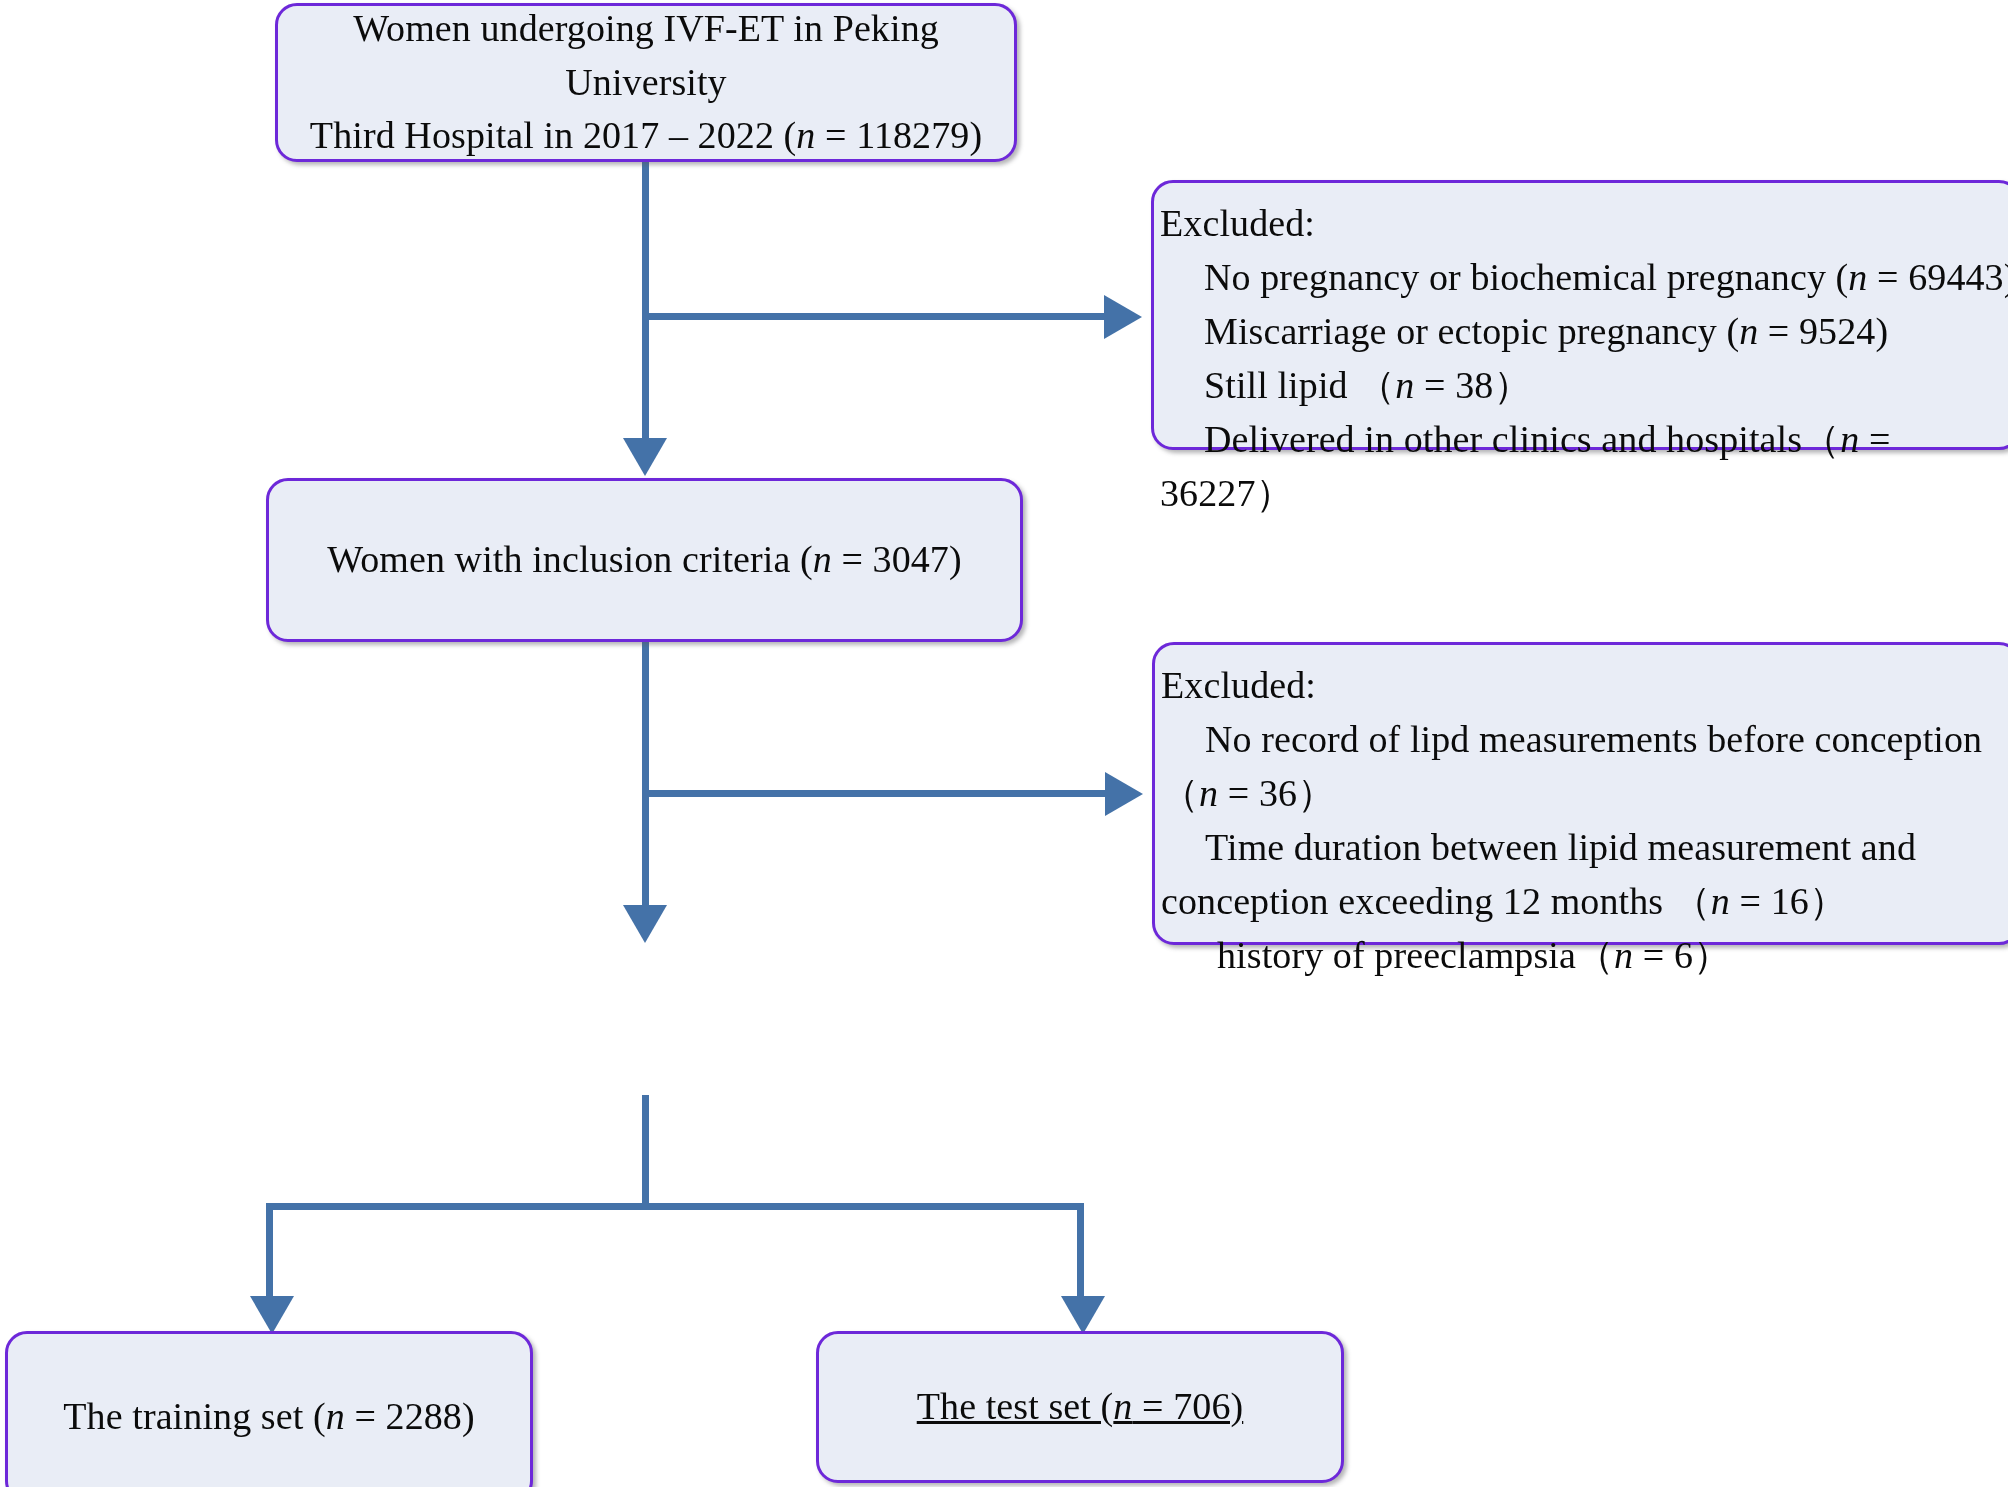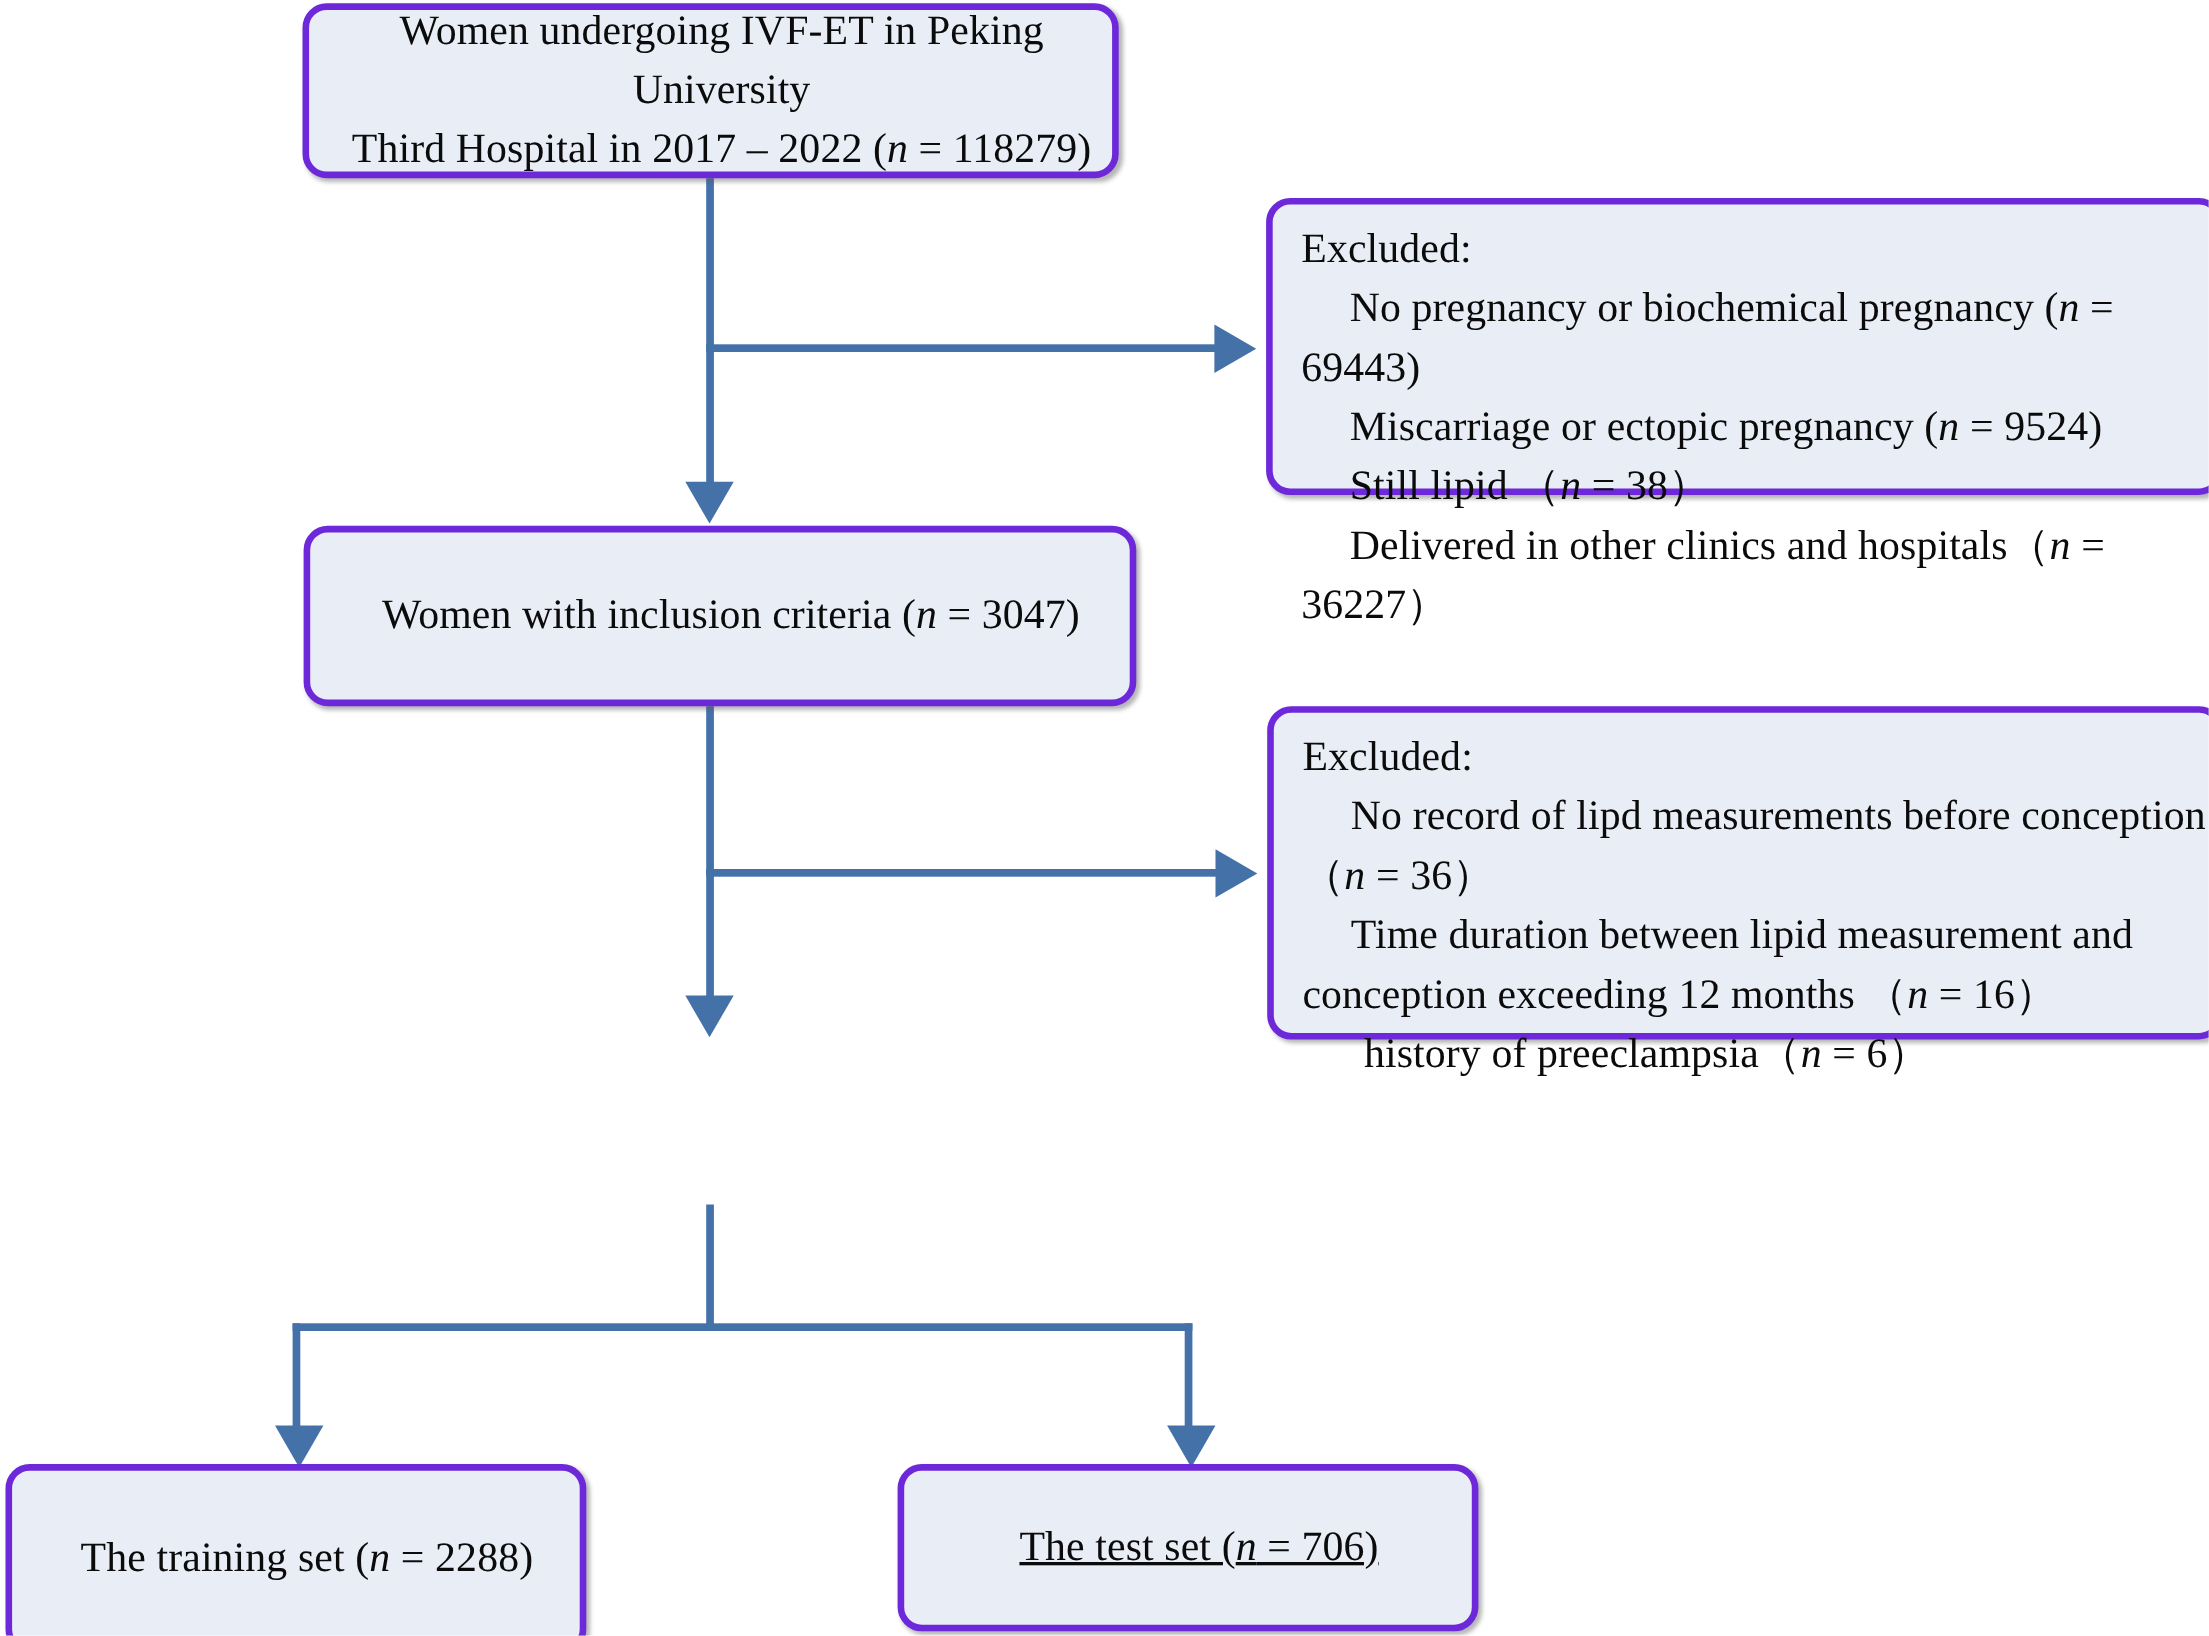--- a/index.html
+++ b/index.html
@@ -12,28 +12,27 @@
     width: 2008px;
     height: 1487px;
     background: #ffffff;
     overflow: hidden;
     font-family: "Liberation Serif", "DejaVu Serif", serif;
   }
   .node {
     position: absolute;
     box-sizing: border-box;
     background: #e9edf6;
-    border: 6px solid #6d28d9;
+    border: 3px solid #6d28d9;
     border-radius: 22px;
     box-shadow: 3px 3px 4px rgba(90,90,95,0.45);
     color: #0b0b0b;
     display: flex;
     align-items: center;
     justify-content: center;
-    padding-left: 20px;
   }
   .node .txt {
     width: 100%;
     font-size: 38px;
     line-height: 1.42;
     letter-spacing: 0.1px;
   }
   .node.centered .txt { text-align: center; }
   .node.listbox .txt { text-align: left; }
   .node.listbox { align-items: flex-start; padding-top: 14px; }
@@ -101,21 +100,21 @@
   <div class="node listbox" style="left:1151px; top:180px; width:870px; height:270px;">
     <div class="txt">
       <span class="exc-head">Excluded:</span>
       <span class="exc-line ind"><span>No pregnancy or biochemical pregnancy (</span><i class="ital">n</i><span> = 69443)</span></span>
       <span class="exc-line ind"><span>Miscarriage or ectopic pregnancy  (</span><i class="ital">n</i><span> = 9524)</span></span>
       <span class="exc-line ind"><span>Still lipid （</span><i class="ital">n</i><span> = 38）</span></span>
       <span class="exc-line ind"><span>Delivered in other clinics and hospitals（</span><i class="ital">n</i><span> = 36227）</span></span>
     </div>
   </div>
 
-  <div class="node centered" style="left:276px; top:478px; width:757px; height:164px;">
+  <div class="node centered" style="left:266px; top:478px; width:757px; height:164px;">
     <div class="txt">
       <span>Women with inclusion criteria (</span><i class="ital">n</i><span> = 3047)</span>
     </div>
   </div>
 
   <div class="node listbox" style="left:1152px; top:642px; width:869px; height:303px;">
     <div class="txt">
       <span class="exc-head">Excluded:</span>
       <span class="exc-line ind"><span>No record of lipd measurements before conception</span><i class="ital"></i><span></span></span>
       <span class="exc-line"><span>（</span><i class="ital">n</i><span> = 36）</span></span>

